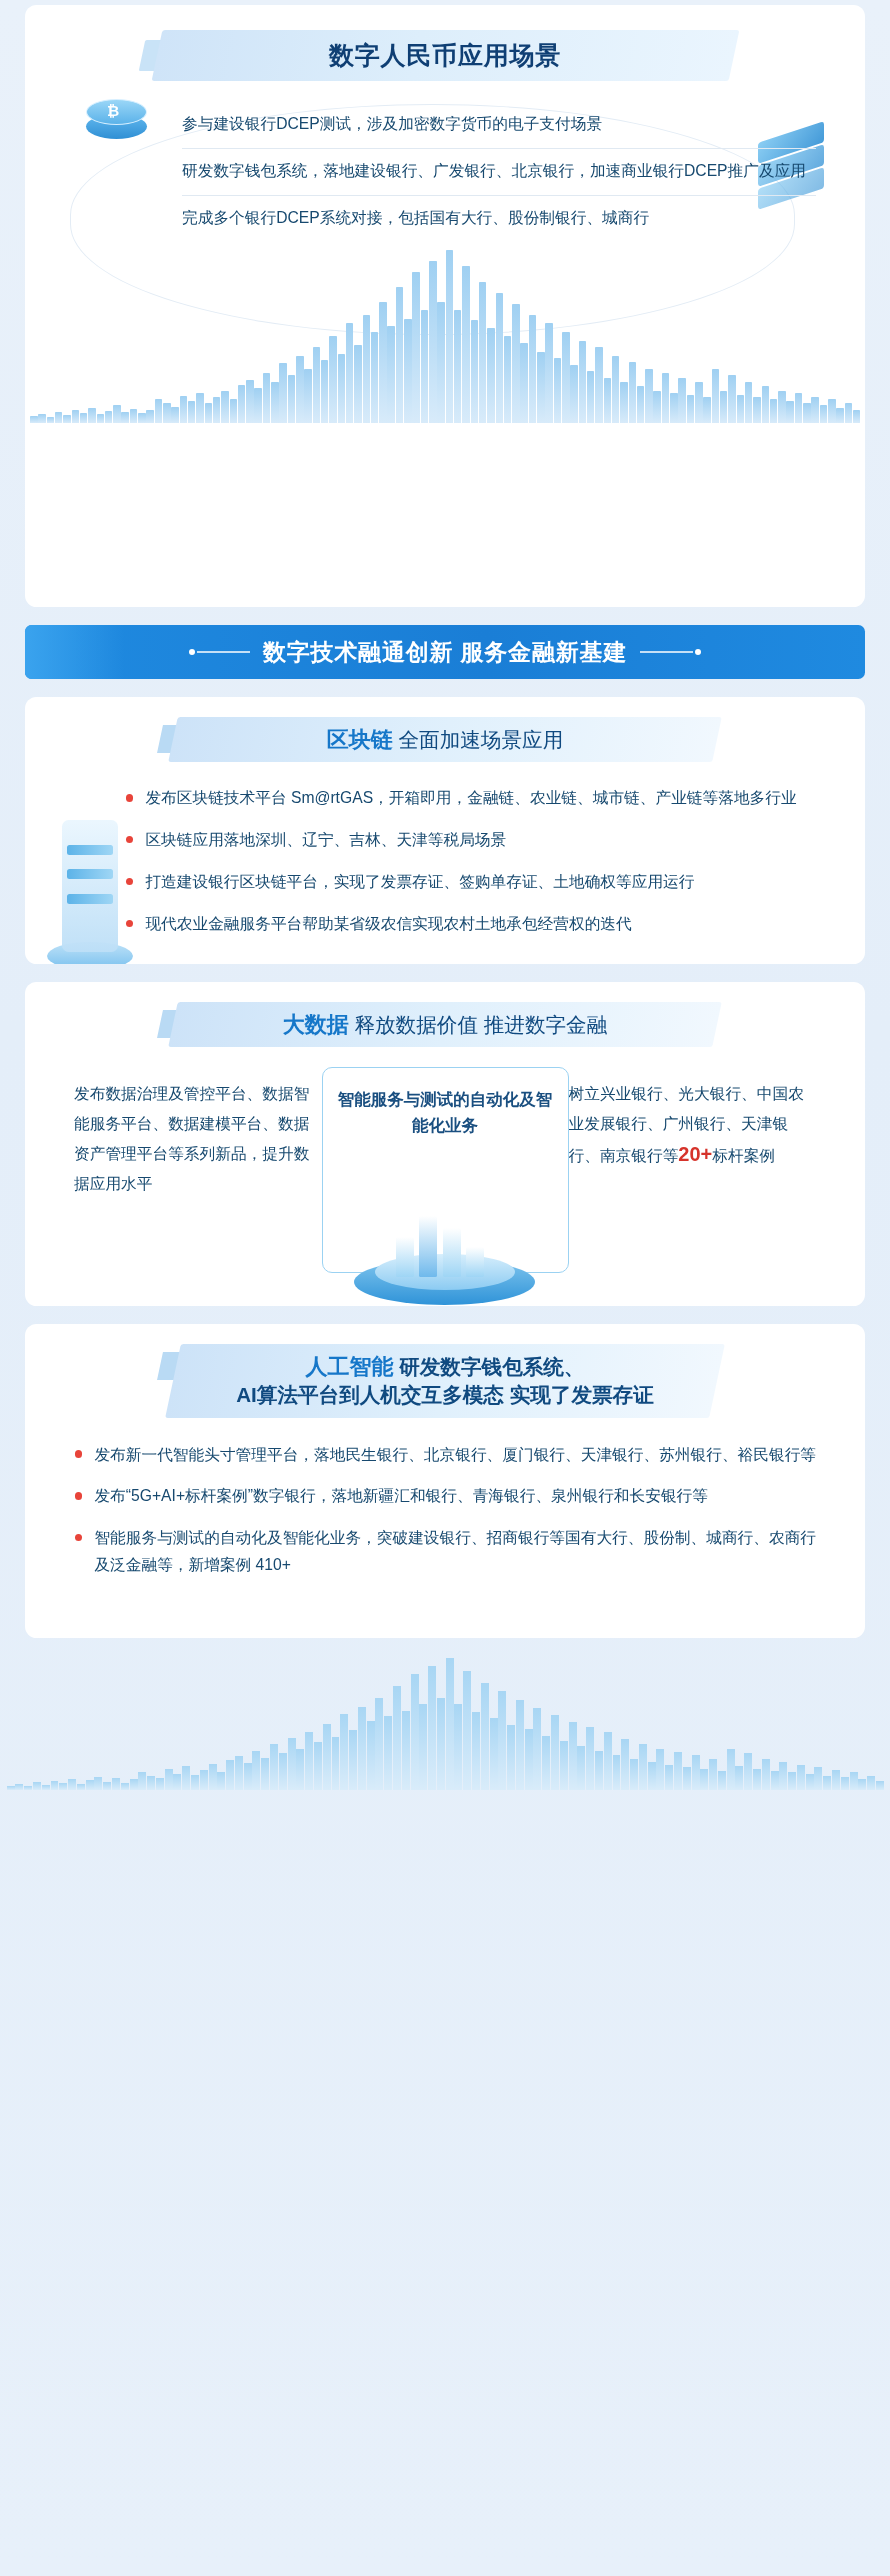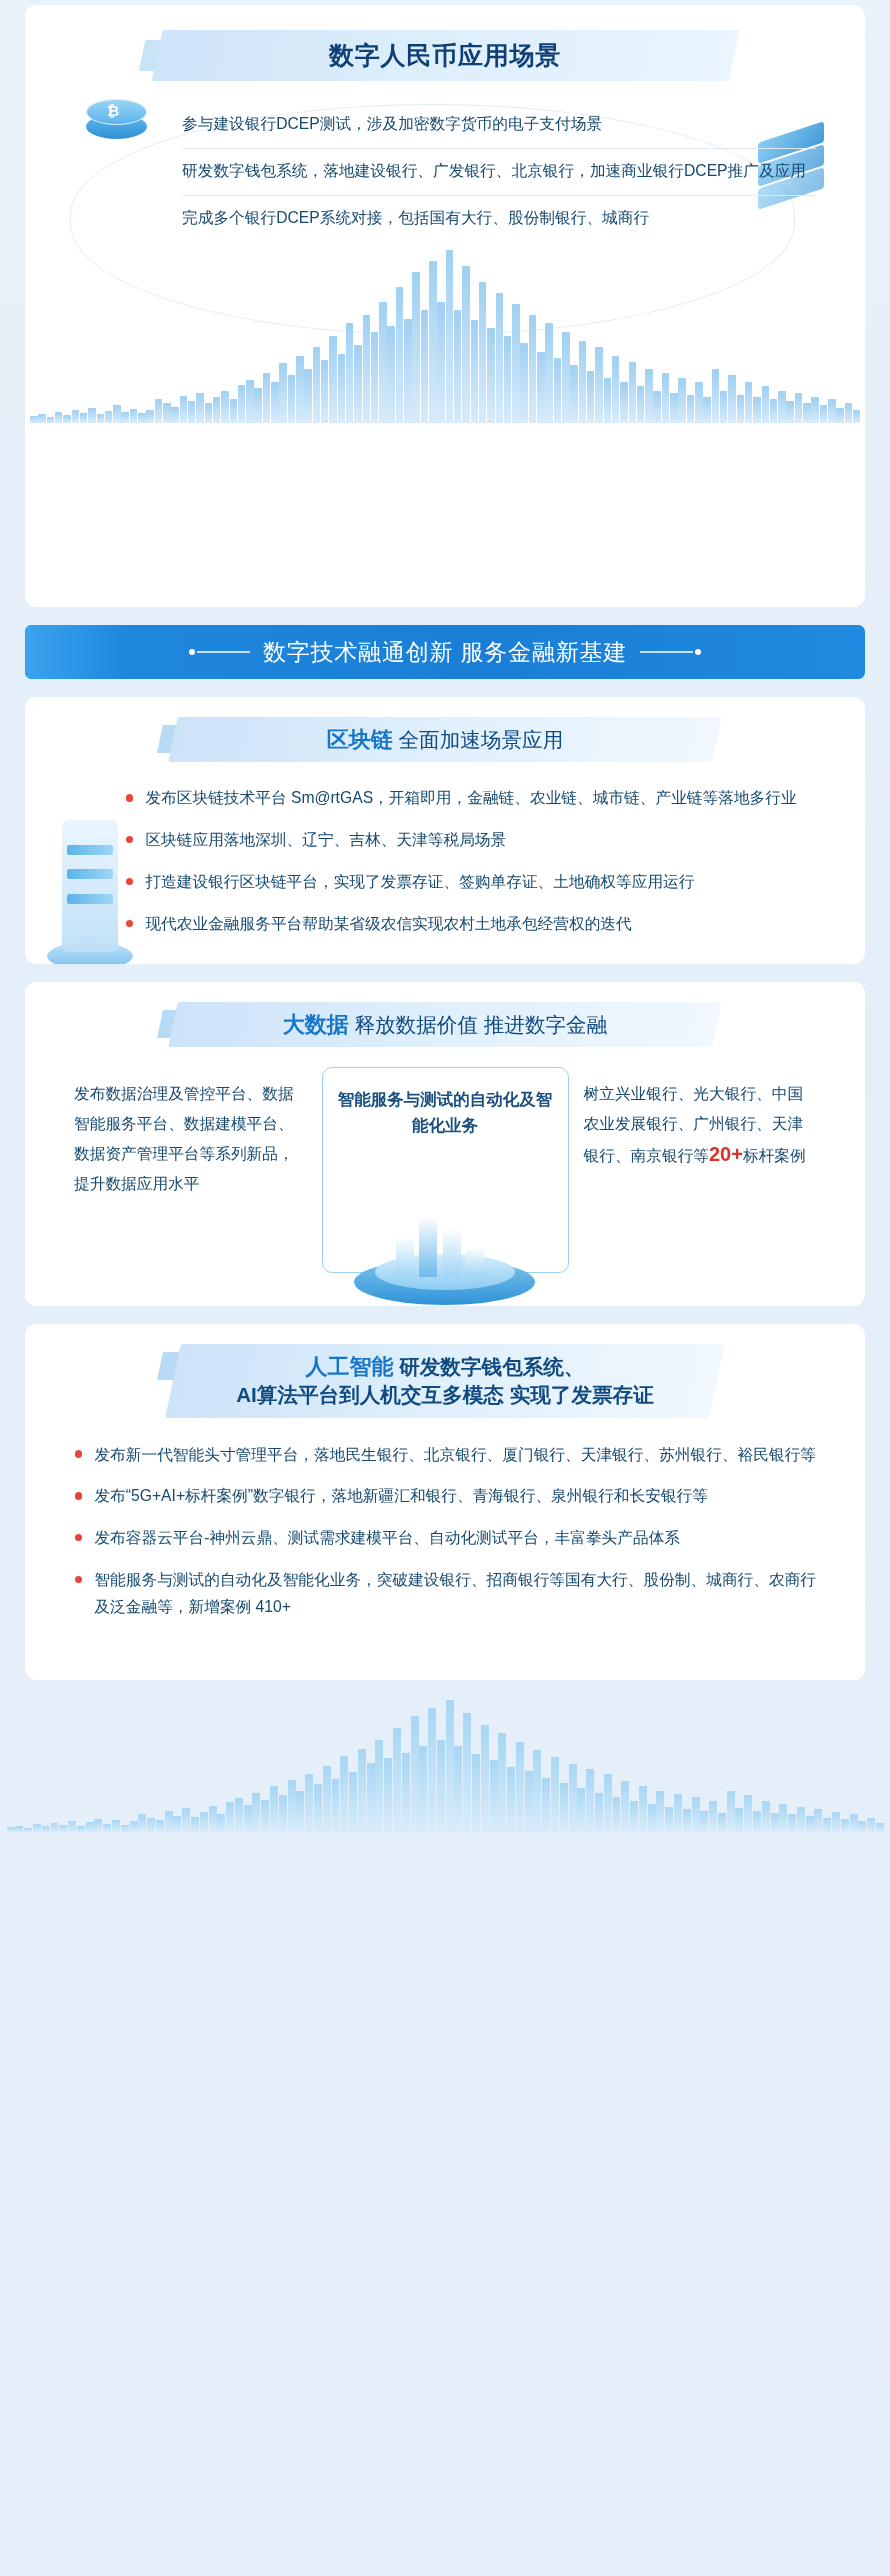--- a/index.html
+++ b/index.html
@@ -166,21 +166,21 @@
     overflow: hidden;
   }
   #section-two-header::before {
     content:"";
     position:absolute; left:0; top:0; bottom:0; width: 99px;
     background: linear-gradient(90deg,#3aa3ee,rgba(58,163,238,0));
   }
   #section-two-header h2 {
     color: #fff;
     font-size: 23px;
-    font-weight: normal;
+    font-weight: bold;
     letter-spacing: 0.8px;
     position: relative;
     z-index: 2;
   }
   .deco-dash {
     position: relative;
     width: 53px; height: 1.6px;
     background: rgba(255,255,255,.75);
     margin: 0 13px;
   }
@@ -270,21 +270,20 @@
   }
   .bc-art .band.b1{ top: 58px; }
   .bc-art .band.b2{ top: 82px; }
   .bc-art .band.b3{ top: 107px; }
 
   
   .bd-wrap {
     display: flex;
     align-items: stretch;
     padding: 20px 49px 33px;
-    gap: 15px;
     position: relative;
     min-height: 247px;
   }
   .bd-col {
     flex: 1 1 0;
     font-size: 15.7px;
     line-height: 30px;
     color: #17496f;
   }
   .bd-col.left { padding-top: 11.5px; }
@@ -568,21 +567,20 @@
     <span class="bg"></span>
     <span class="txt">
       <b>人工智能</b><span> 研发数字钱包系统、</span><br>
       <span>AI算法平台到人机交互多模态 实现了发票存证</span>
     </span>
   </div>
 
   <div class="dot-list nopad">
     <div class="dot-item">发布新一代智能头寸管理平台，落地民生银行、北京银行、厦门银行、天津银行、苏州银行、裕民银行等</div>
     <div class="dot-item">发布“5G+AI+标杆案例”数字银行，落地新疆汇和银行、青海银行、泉州银行和长安银行等</div>
-    <div class="dot-item">发布容器云平台-神州云鼎、测试需求建模平台、自动化测试平台，丰富拳头产品体系</div>
     <div class="dot-item">智能服务与测试的自动化及智能化业务，突破建设银行、招商银行等国有大行、股份制、城商行、农商行及泛金融等，新增案例 410+</div>
   </div>
   <div class="spacer-40"></div>
 </div>
 
 <div id="footer-skyline">
   <div class="bars">
       <i style="height: 4.8px;"></i>
       <i style="height: 6.7px;"></i>
       <i style="height: 4.3px;"></i>

